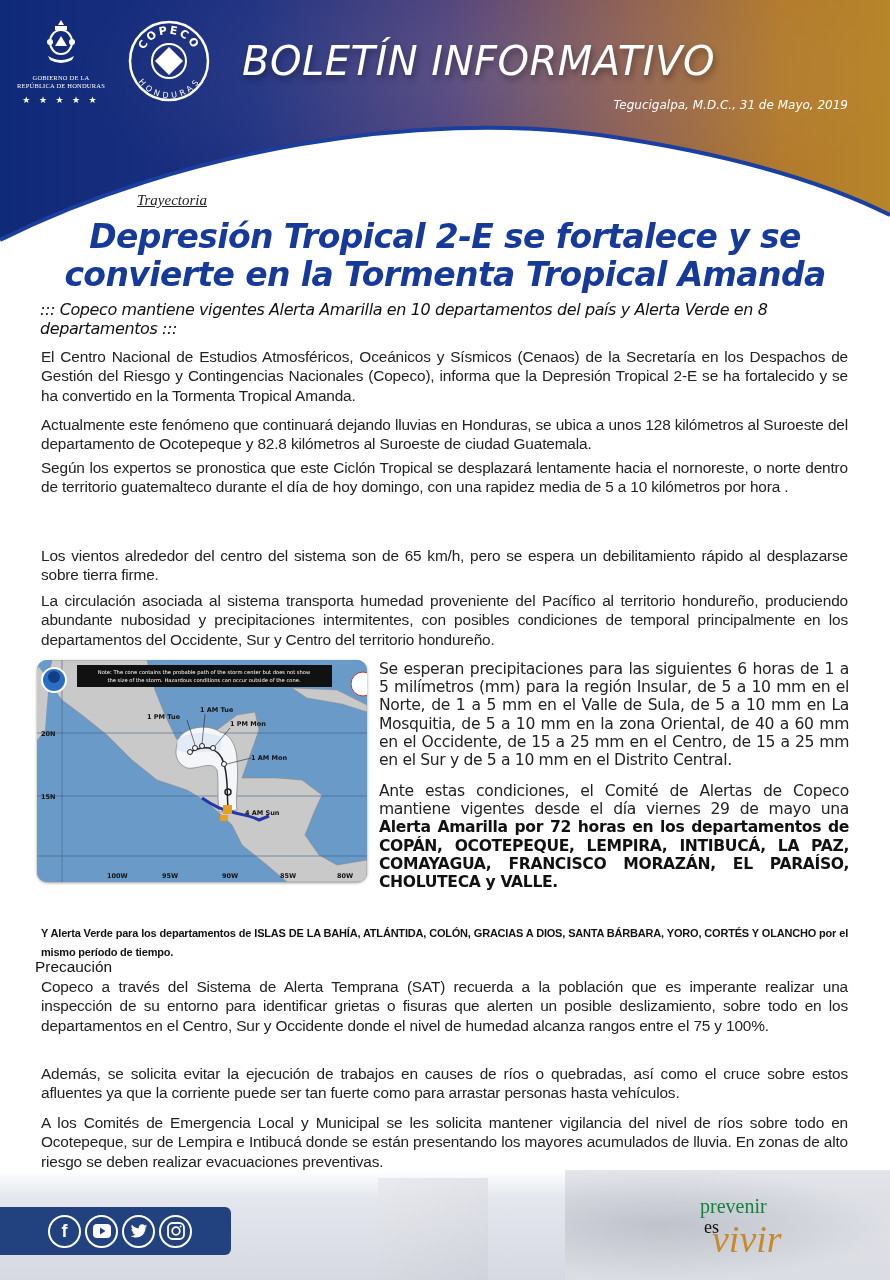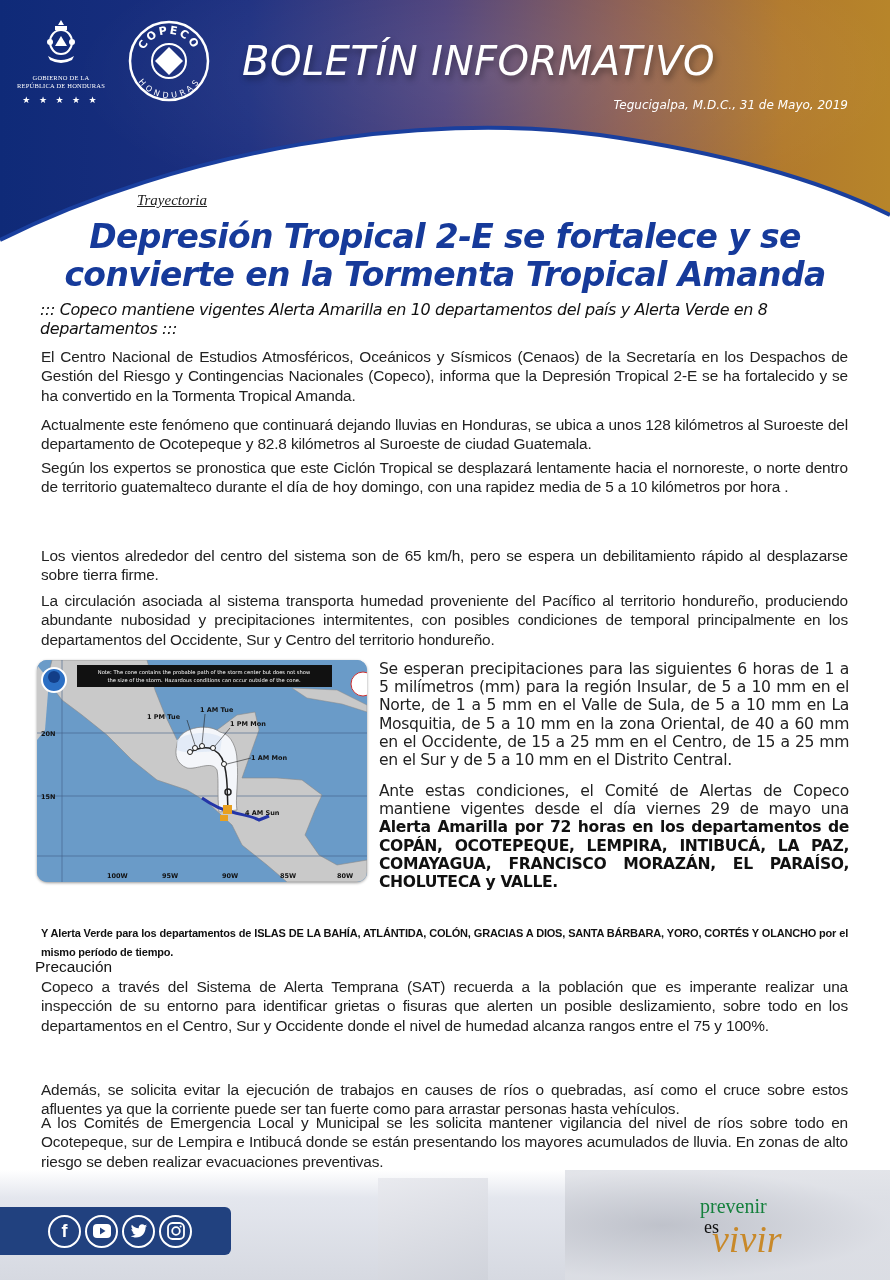--- a/index.html
+++ b/index.html
@@ -63,21 +63,21 @@
   .map-box svg { display: block; }
 
   .side-para { position: absolute; left: 379px; width: 470px; font-size: 15.6px; line-height: 18.2px; text-align: justify; color: #222; font-family: "DejaVu Sans", sans-serif; letter-spacing: -0.35px; }
   .sp1 { top: 660px; }
   .sp2 { top: 782px; }
   .bold { font-weight: bold; color: #111; }
 
   .green-alert { position: absolute; left: 41px; top: 905px; width: 807px; font-size: 11px; line-height: 19.3px; font-weight: bold; color: #111; text-align: justify; letter-spacing: -0.2px; margin-top: 19px; }
   .precaution-title { position: absolute; left: 35px; top: 958px; font-size: 15.4px; font-weight: normal; color: #111; }
   .p6 { top: 977px; }
-  .p7 { top: 1064px; margin-top: 16px; }
+  .p7 { top: 1064px; }
   .p8 { top: 1113px; }
 
   
   .footer-bg {
     position: absolute; left: 0; top: 1170px; width: 890px; height: 110px;
     background: linear-gradient(180deg, rgba(255,255,255,1) 0%, rgba(225,228,236,0.9) 25%, #d6d9e1 100%);
   }
   .footer-photo1 { position: absolute; left: 378px; top: 1178px; width: 110px; height: 102px; background: linear-gradient(160deg, #e8e9ee, #cfd2da); opacity: 0.9; }
   .footer-photo2 { position: absolute; left: 565px; top: 1170px; width: 325px; height: 110px; background: radial-gradient(ellipse at 30% 50%, #b7bac3, #dcdee4 70%); opacity: 0.8; }
   .social-bar {

